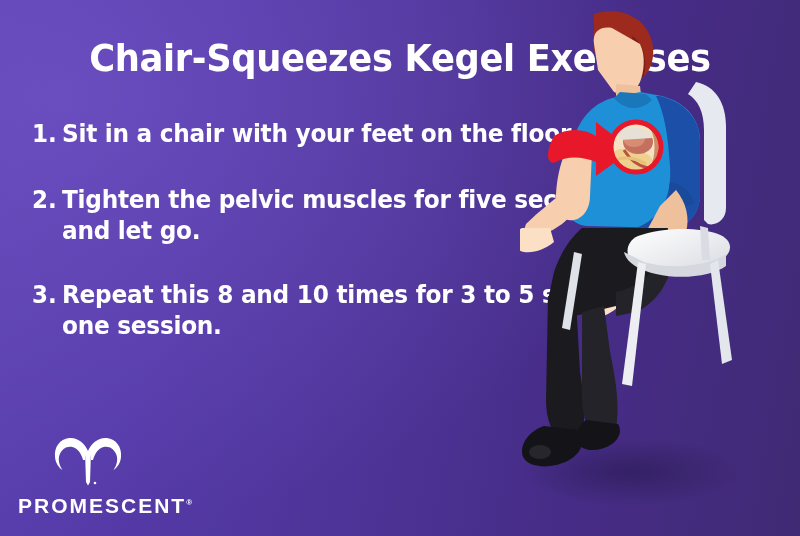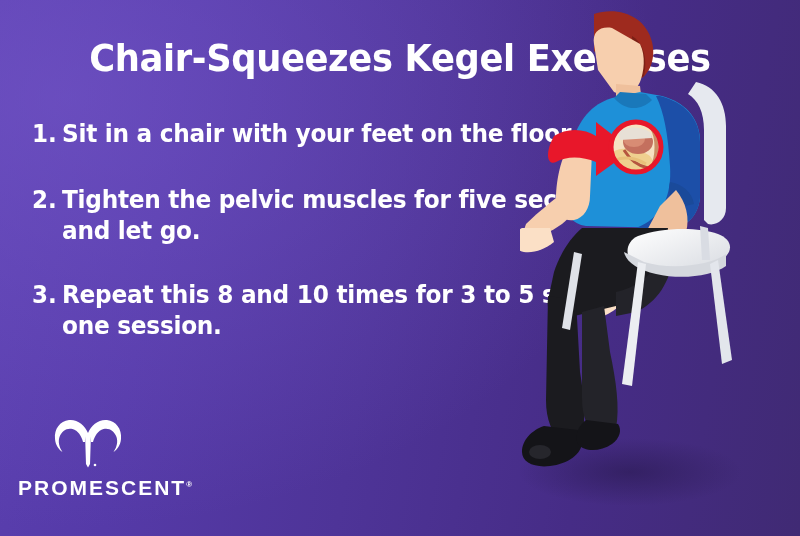--- a/index.html
+++ b/index.html
@@ -69,21 +69,21 @@
     transform: scaleX(0.93);
     transform-origin: left top;
   }
   .step-1 { margin-bottom: 34px; }
   .step-2 { margin-bottom: 32px; }
 
   
   .logo {
     position: absolute;
     left: 18px;
-    bottom: 36px;
+    bottom: 18px;
     width: 190px;
   }
   .logo-mark {
     width: 76px;
     height: 52px;
     margin-left: 32px;
     display: block;
   }
   .logo-word {
     margin-top: 6px;

